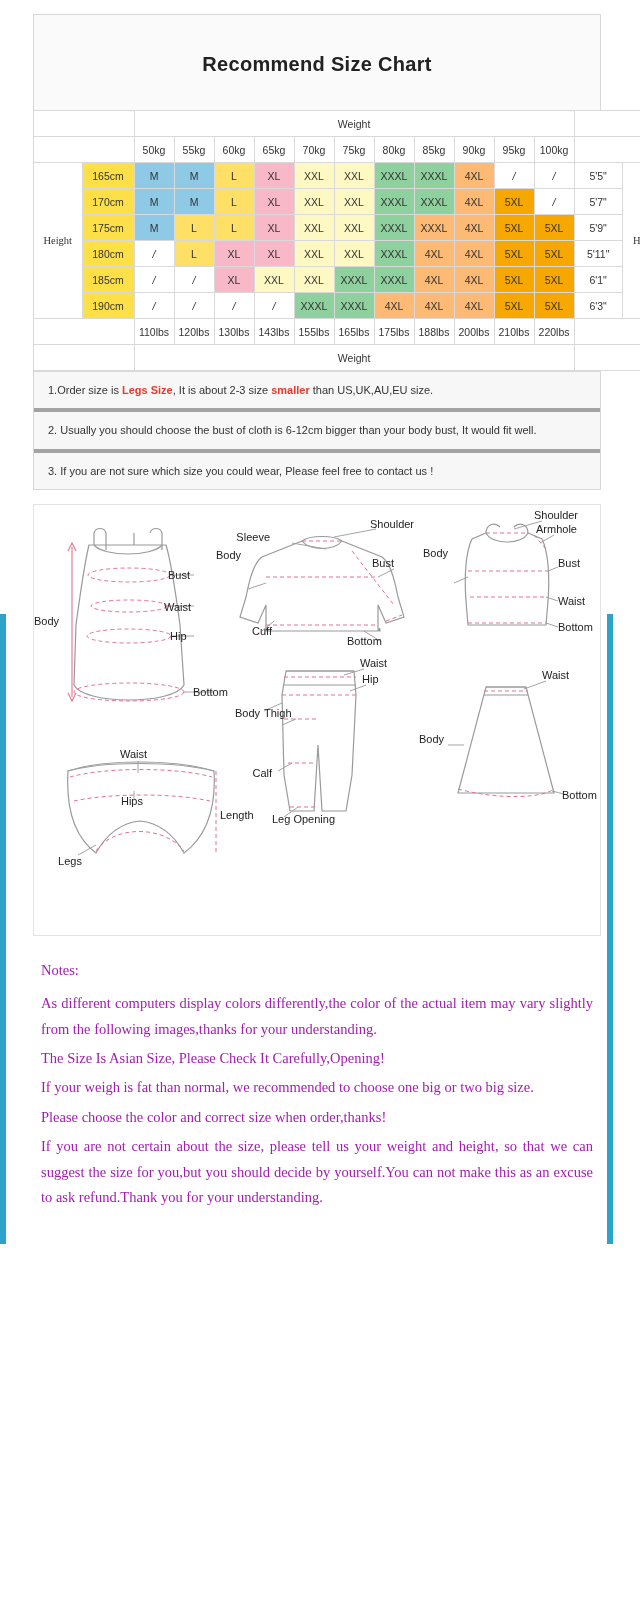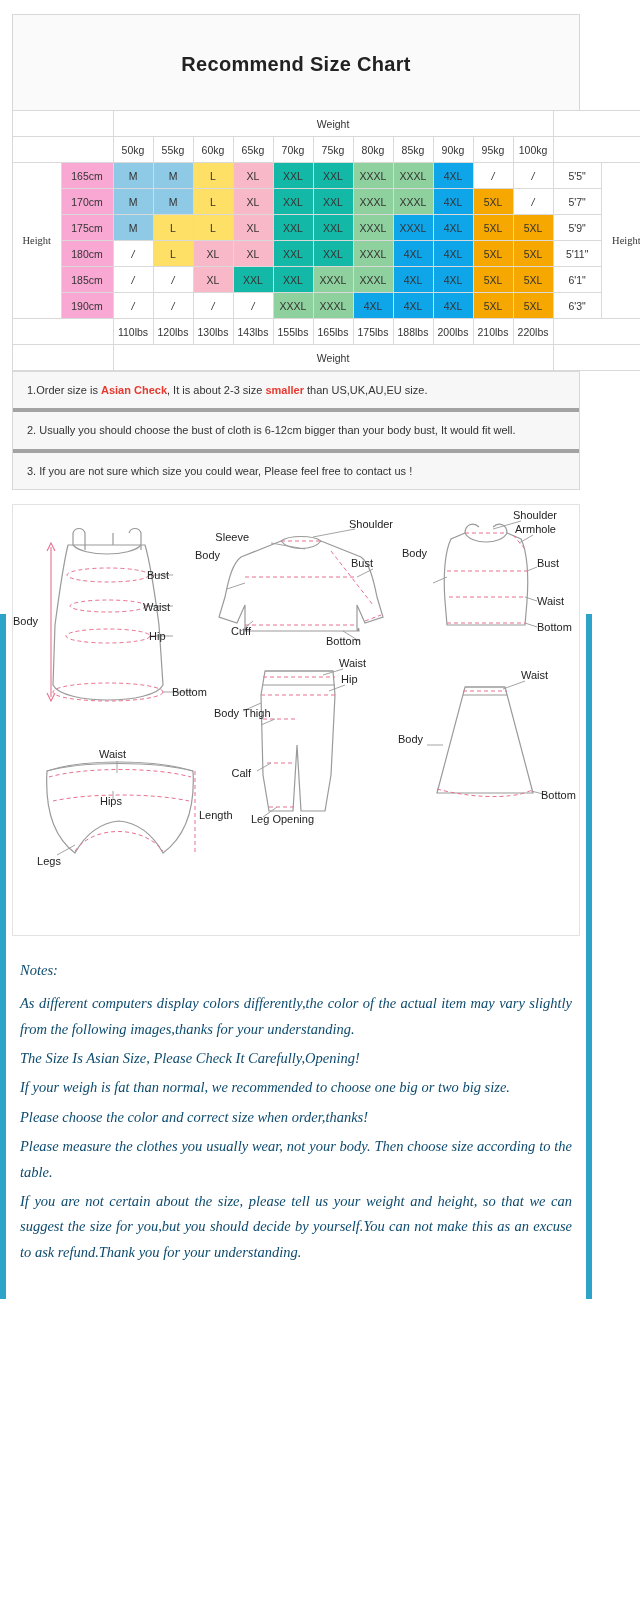--- a/index.html
+++ b/index.html
@@ -2,21 +2,21 @@
 <html><head>
 <meta charset="utf-8">
 <style>
   html,body{margin:0;padding:0;}
   body{
     width:640px;
     background:#ffffff;
     font-family:"Liberation Sans", sans-serif;
     color:#333;
   }
-  .page{width:592px;position:relative;}
+  .page{width:592px;position:relative;padding-left:21px;}
 
   
   .chart-block{
     margin:14px 12px 0 12px;
     border:1px solid #d8d8d8;
     background:#fafafa;
   }
   .chart-title{
     text-align:center;
     font-size:20px;
@@ -36,32 +36,32 @@
     text-align:center;
     font-size:10.5px;
     height:25px;
     padding:0;
     font-weight:normal;
     color:#333;
   }
   .hdr{font-weight:bold;font-size:11px;background:#fff;}
   .corner{background:#fff;border-left:none !important;border-right:none !important;}
   .sidelabel{font-weight:bold;font-size:11px;background:#fff;font-family:Liberation Serif, serif;}
-  .rowlabel{font-weight:bold;font-size:10.5px;background:#f9a8d4;}
+  .rowlabel{font-weight:bold;font-size:10.5px;background:#fde047;}
   .ft{font-size:10.5px;background:#fff;}
   .edge-none{border-left:none !important;}
   .edge-none-r{border-right:none !important;}
 
   
   .c-blue{background:#8ecae6;}
   .c-yellow{background:#ffe066;}
   .c-pink{background:#f9b8c8;margin-left:28px;}
-  .c-mint{background:#14b8a6;}
+  .c-mint{background:#fef9c3;}
   .c-green{background:#8fd19e;}
-  .c-lgreen{background:#0ea5e9;}
+  .c-lgreen{background:#fdba74;}
   .c-orange{background:#f7a800;}
   .c-white{background:#ffffff;}
   .slash{color:#e84a3f;font-style:italic;}
 
   .notes{
     background:#f7f7f7;
   }
   .note-line{
     border-top:4px solid #a3a3a3;
     font-size:11px;
@@ -82,24 +82,23 @@
     overflow:hidden;
   }
   .diagram-block svg{position:absolute;left:0;top:0;}
 
   
   .text-block{
     margin:10px 12px 16px 12px;
     padding:6px 8px 14px 8px;
     font-family:"Liberation Serif", serif;
     font-size:14.5px;
-    color:#0c4a6e;
+    color:#a21caf;
     line-height:1.75;
     text-align:justify;
-    font-style:italic;
   }
   .text-block .h{margin:6px 0 8px 0;font-size:14.5px;}
   .text-block p{margin:0 0 4px 0;}
 
   .sidebar-left{position:absolute;left:0;top:600px;width:6px;height:1000px;background:#2ea3c9;}
   .sidebar-right{position:absolute;right:0;top:600px;width:6px;height:1000px;background:#2ea3c9;}
 </style>
 </head>
 <body>
 
@@ -257,21 +256,21 @@
             <td class="corner"></td>
             <td class="corner"></td>
             <td class="hdr" colspan="11">Weight</td>
             <td class="corner"></td>
             <td class="corner"></td>
           </tr>
         </tbody>
     </table>
 
     <div class="notes">
-      <div class="note-line" id="note-0">1.Order size is <span class="red">Asian Check</span>, It is about 2-3 size <span class="red">smaller</span> than US,UK,AU,EU size.</div>
+      <div class="note-line" id="note-0">1.Order size is <span class="red">Legs Size</span>, It is about 2-3 size <span class="red">smaller</span> than US,UK,AU,EU size.</div>
       <div class="note-line" id="note-1">2. Usually you should choose the bust of cloth is 6-12cm bigger than your body bust, It would fit well.</div>
       <div class="note-line" id="note-2">3. If you are not sure which size you could wear, Please feel free to contact us !</div>
     </div>
   </div>
 
   <div class="diagram-block">
     <svg width="614" height="428" viewBox="0 0 614 428">
       <g fill="none" stroke="#9a9a9a" stroke-width="1.2">
 
         <path d="M60 40 L60 28 M100 40 L100 28"></path>
@@ -430,17 +429,16 @@
       </g>
     </svg>
   </div>
 
   <div class="text-block">
     <div class="h">Notes:</div>
     <p>As different computers display colors differently,the color of the actual item may vary slightly from the following images,thanks for your understanding.</p>
     <p>The Size Is Asian Size, Please Check It Carefully,Opening!</p>
     <p>If your weigh is fat than normal, we recommended to choose one big or two big size.</p>
     <p>Please choose the color and correct size when order,thanks!</p>
-    <p>Please measure the clothes you usually wear, not your body. Then choose size according to the table.</p>
     <p>If you are not certain about the size, please tell us your weight and height, so that we can suggest the size for you,but you should decide by yourself.You can not make this as an excuse to ask refund.Thank you for your understanding.</p>
   </div>
 
 </div>
 
 </body></html>

